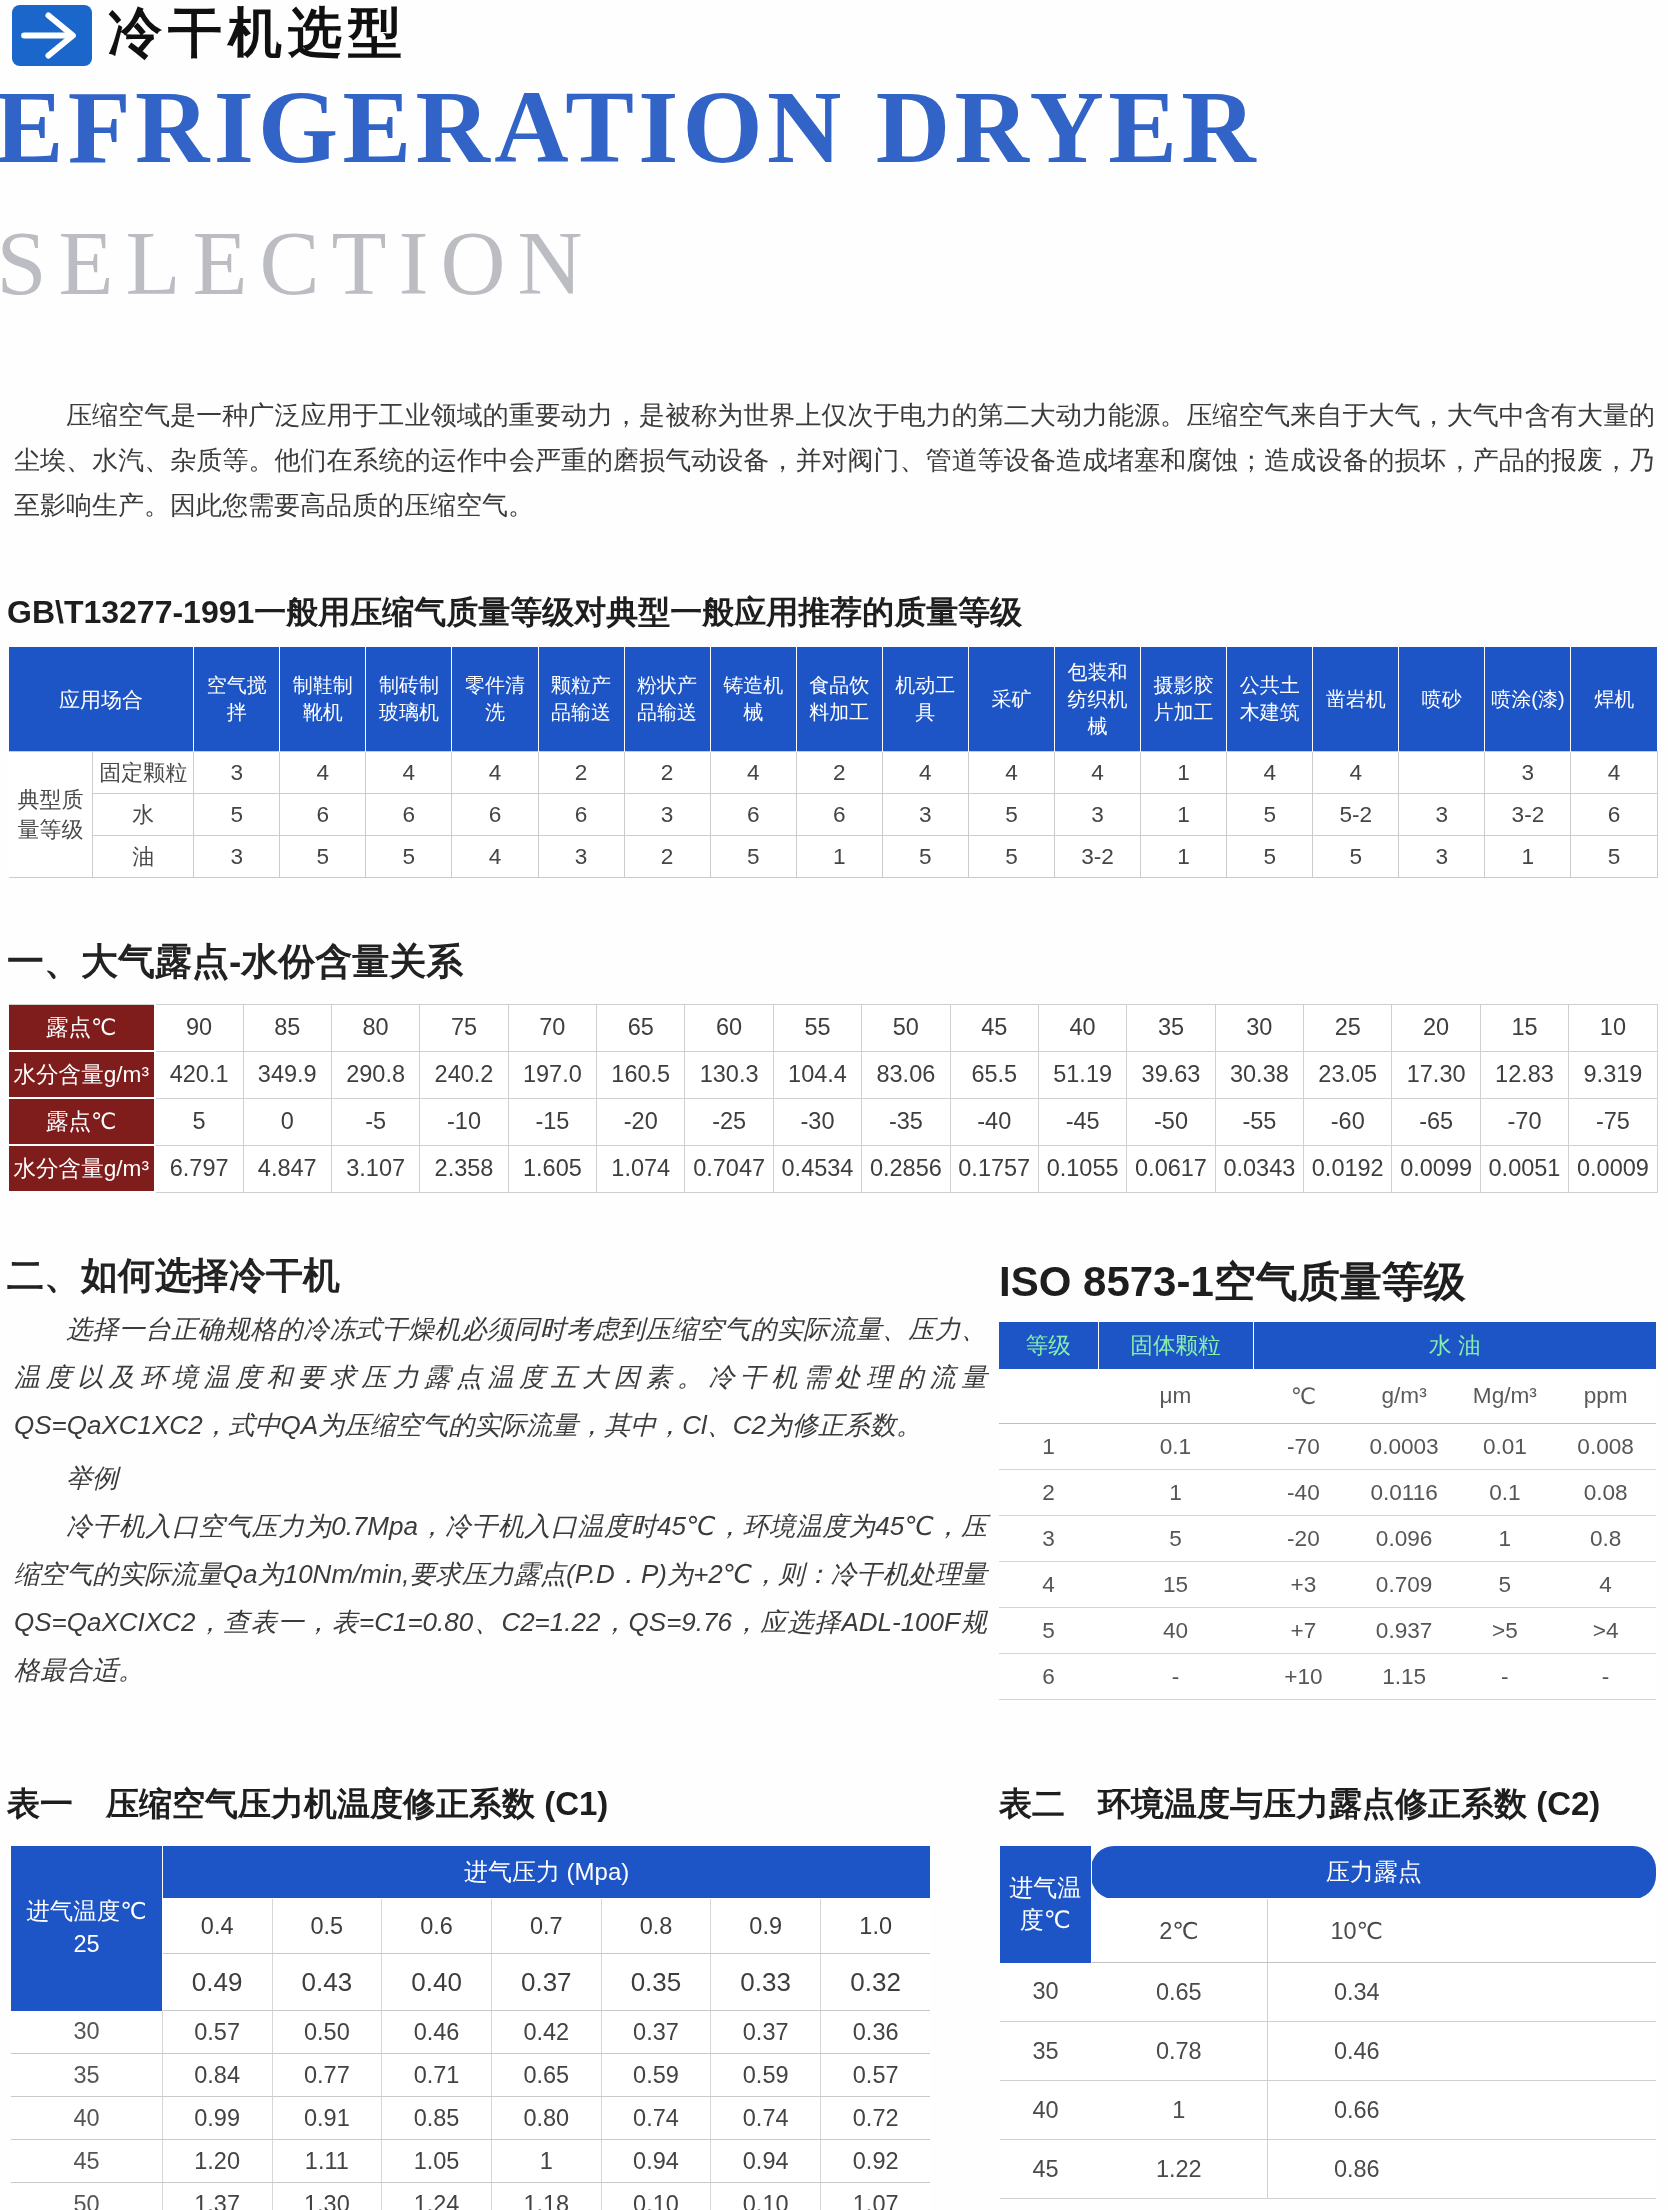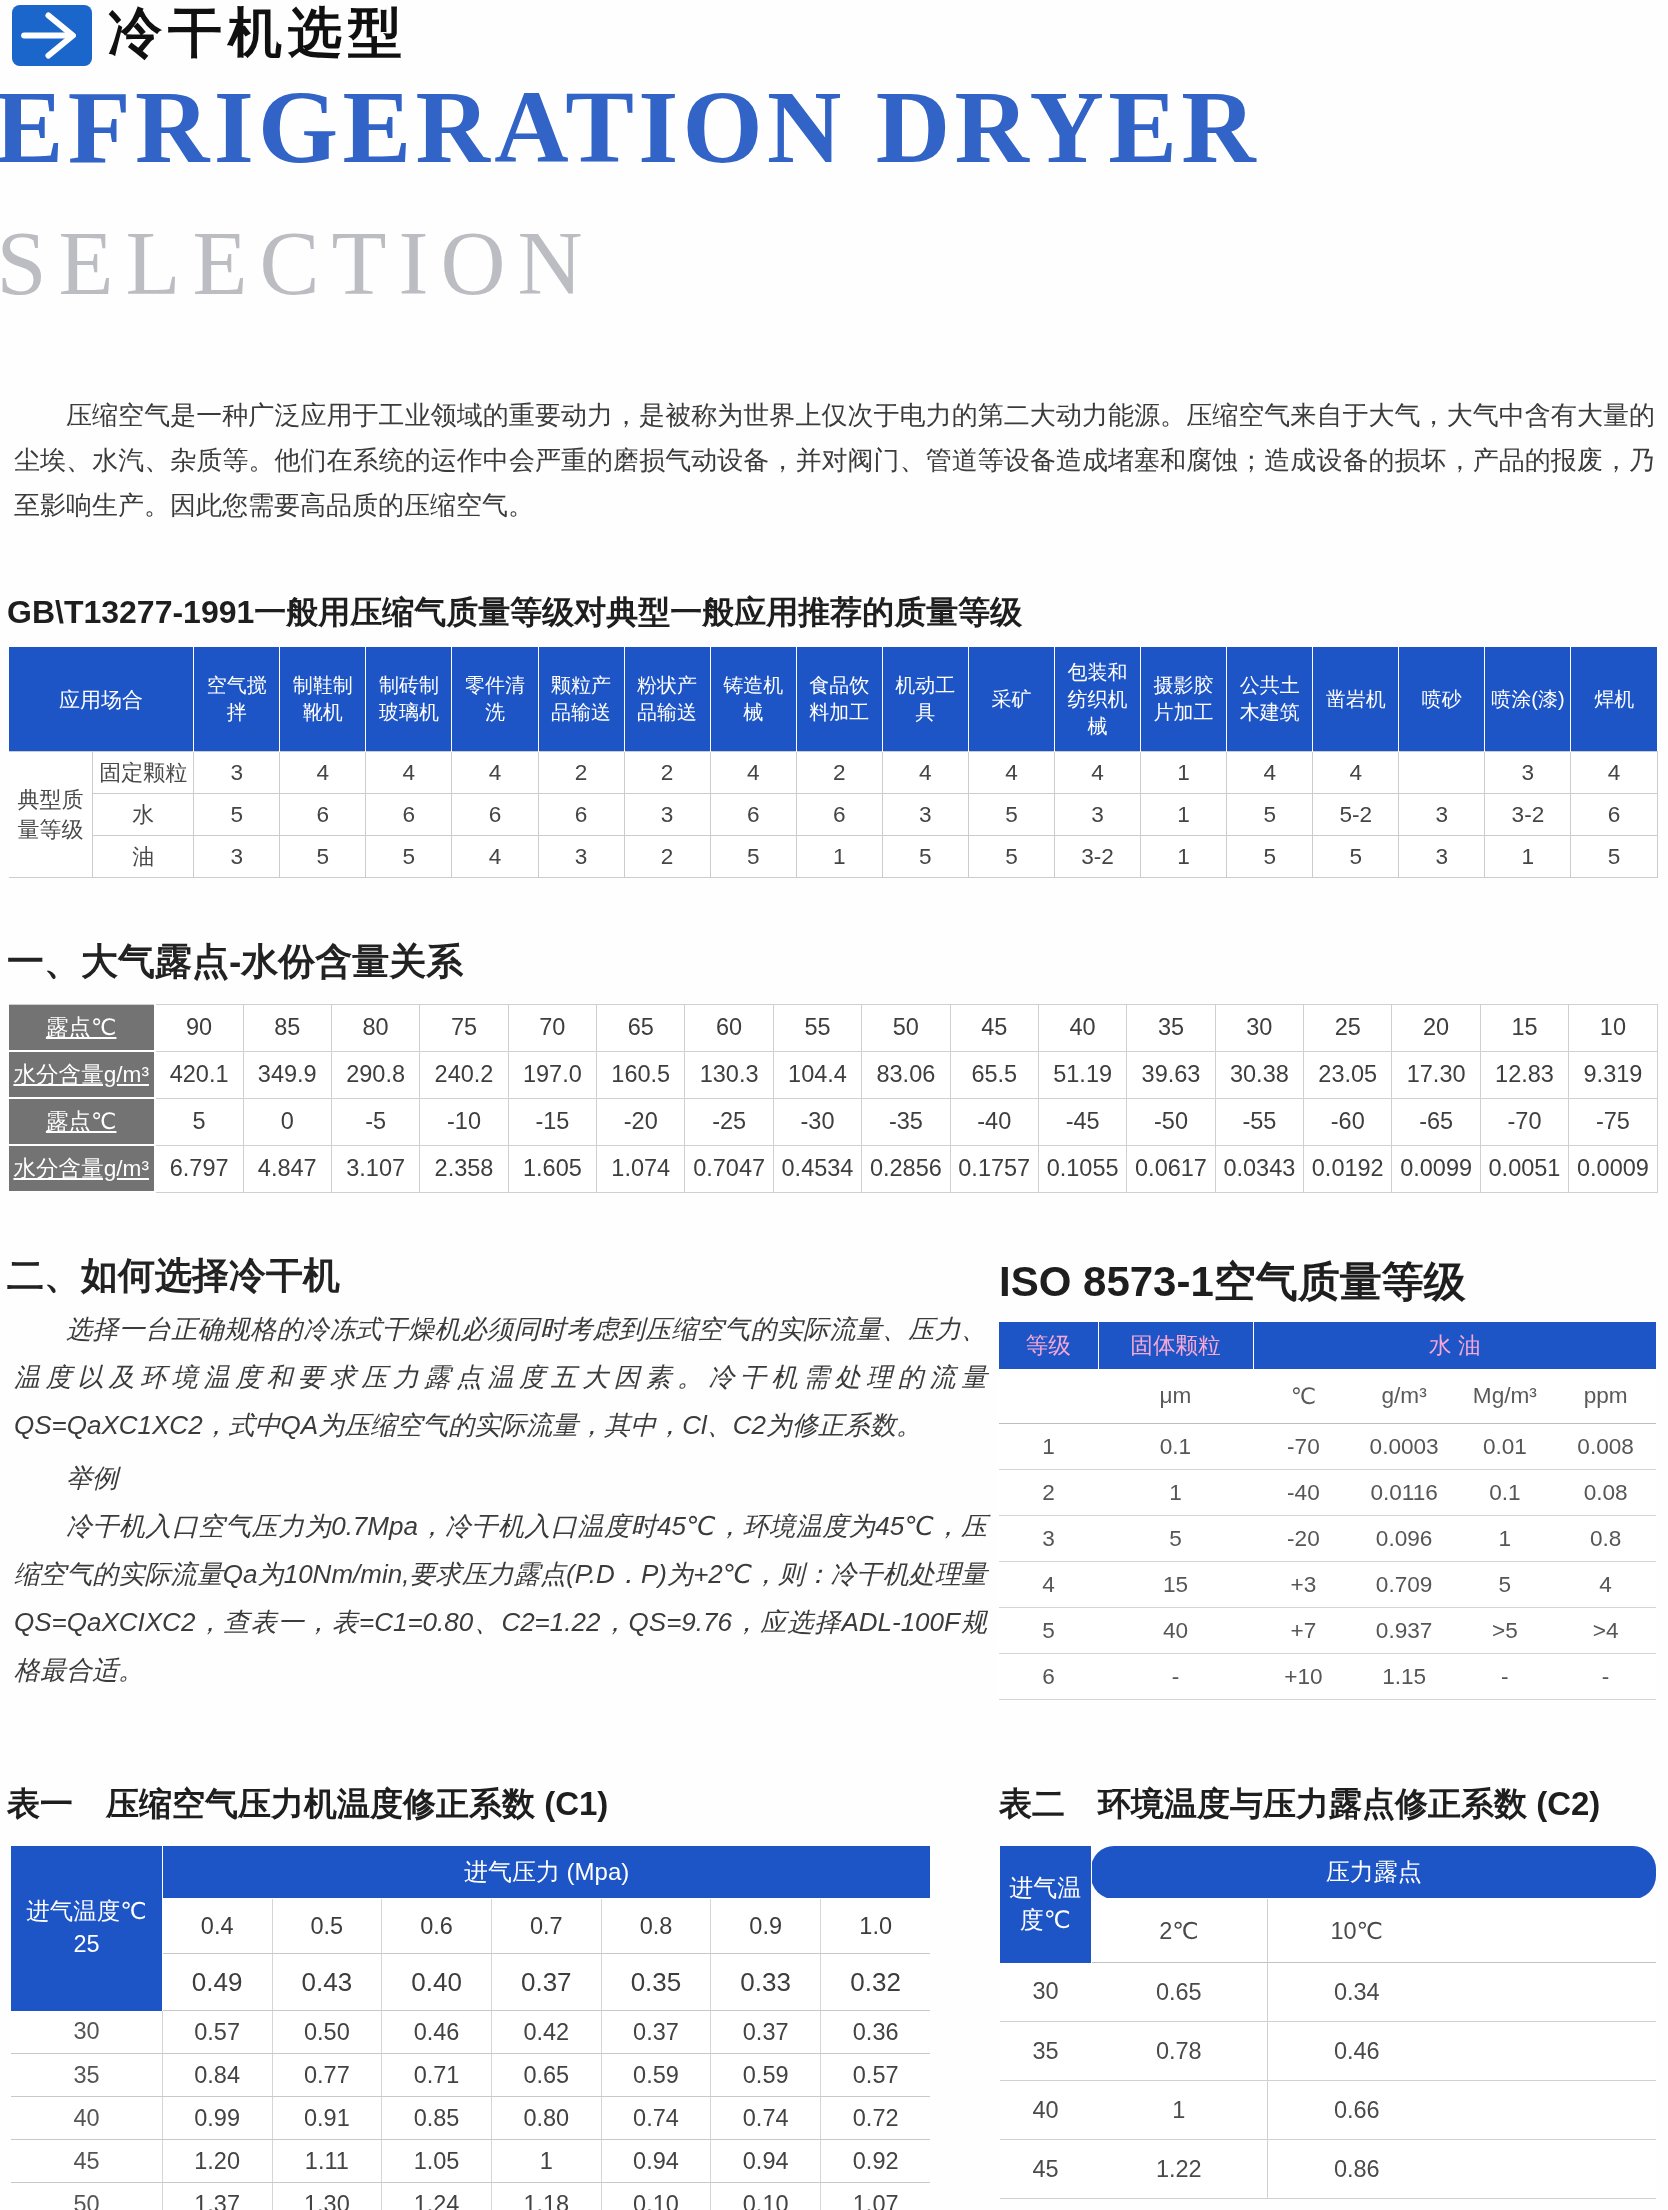--- a/index.html
+++ b/index.html
@@ -36,31 +36,31 @@
       height:104px;vertical-align:middle;text-align:center;padding:0 4.3px;border-left:0.9px solid rgba(255,255,255,.45);}
   .gb-table th.corner{border-left:none;font-size:21px;}
   .gb-table td{height:39px;text-align:center;vertical-align:middle;font-size:22.6px;color:#454545;
       border:0.9px solid #ccccd0;background:#fff;}
   .gb-table td.group{font-size:22px;color:#4a4a4a;border-left:none;line-height:29.5px;}
   .gb-table td.rlabel{font-size:22px;color:#4a4a4a;}
 
   
   .dew-table{position:absolute;left:8.7px;top:1004px;width:1649px;border-top:1.7px solid #cfcfcf;border-bottom:1.7px solid #9a9a9a;}
   .dew-table td{height:43px;text-align:center;vertical-align:middle;}
-  .dew-table td.dlabel{background:#737373;color:#fff;font-size:22.6px;border-bottom:2.6px solid #fff;border-right:2.6px solid #fff;text-decoration:underline;}
+  .dew-table td.dlabel{background:#7f1d1d;color:#fff;font-size:22.6px;border-bottom:2.6px solid #fff;border-right:2.6px solid #fff;}
   .dew-table td.val{font-size:23.5px;color:#3e3e3e;border:0.9px solid #d0d0d3;background:#fff;}
 
   
   .s2-text{position:absolute;left:14px;top:1305px;width:973px;}
   .s2-text p{margin:0;font-size:26px;line-height:48px;color:#3b3b3b;text-indent:2em;text-align:justify;font-style:italic;}
   .s2-text p.example{margin-top:5.2px;}
 
   
   .iso-table{position:absolute;left:999px;top:1322px;width:657px;border-bottom:1.7px solid #9a9a9a;}
-  .iso-table th{background:#1e55c6;color:#f9a8d4;font-size:22.6px;font-weight:500;height:45px;text-align:center;
+  .iso-table th{background:#1e55c6;color:#86efac;font-size:22.6px;font-weight:500;height:45px;text-align:center;
       vertical-align:middle;border-left:1.7px solid rgba(255,255,255,.6);}
   .iso-table th:first-child{border-left:none;}
   .iso-table td{height:43px;text-align:center;vertical-align:middle;font-size:22.6px;color:#565656;
       border-bottom:0.9px solid #d5d5d8;background:#fff;}
   .iso-table tr.units td{height:52px;color:#5a5a5a;border-bottom:0.9px solid #bdbdbd;}
 
   
   .c1-table{position:absolute;left:11.3px;top:1846px;width:919px;border-bottom:1.7px solid #9a9a9a;}
   .c1-table td{text-align:center;vertical-align:middle;background:#fff;}
   .c1-table td.corner{background:#1e55c6;color:#fff;font-size:23.5px;line-height:33px;border-right:1.7px solid #fff;}

